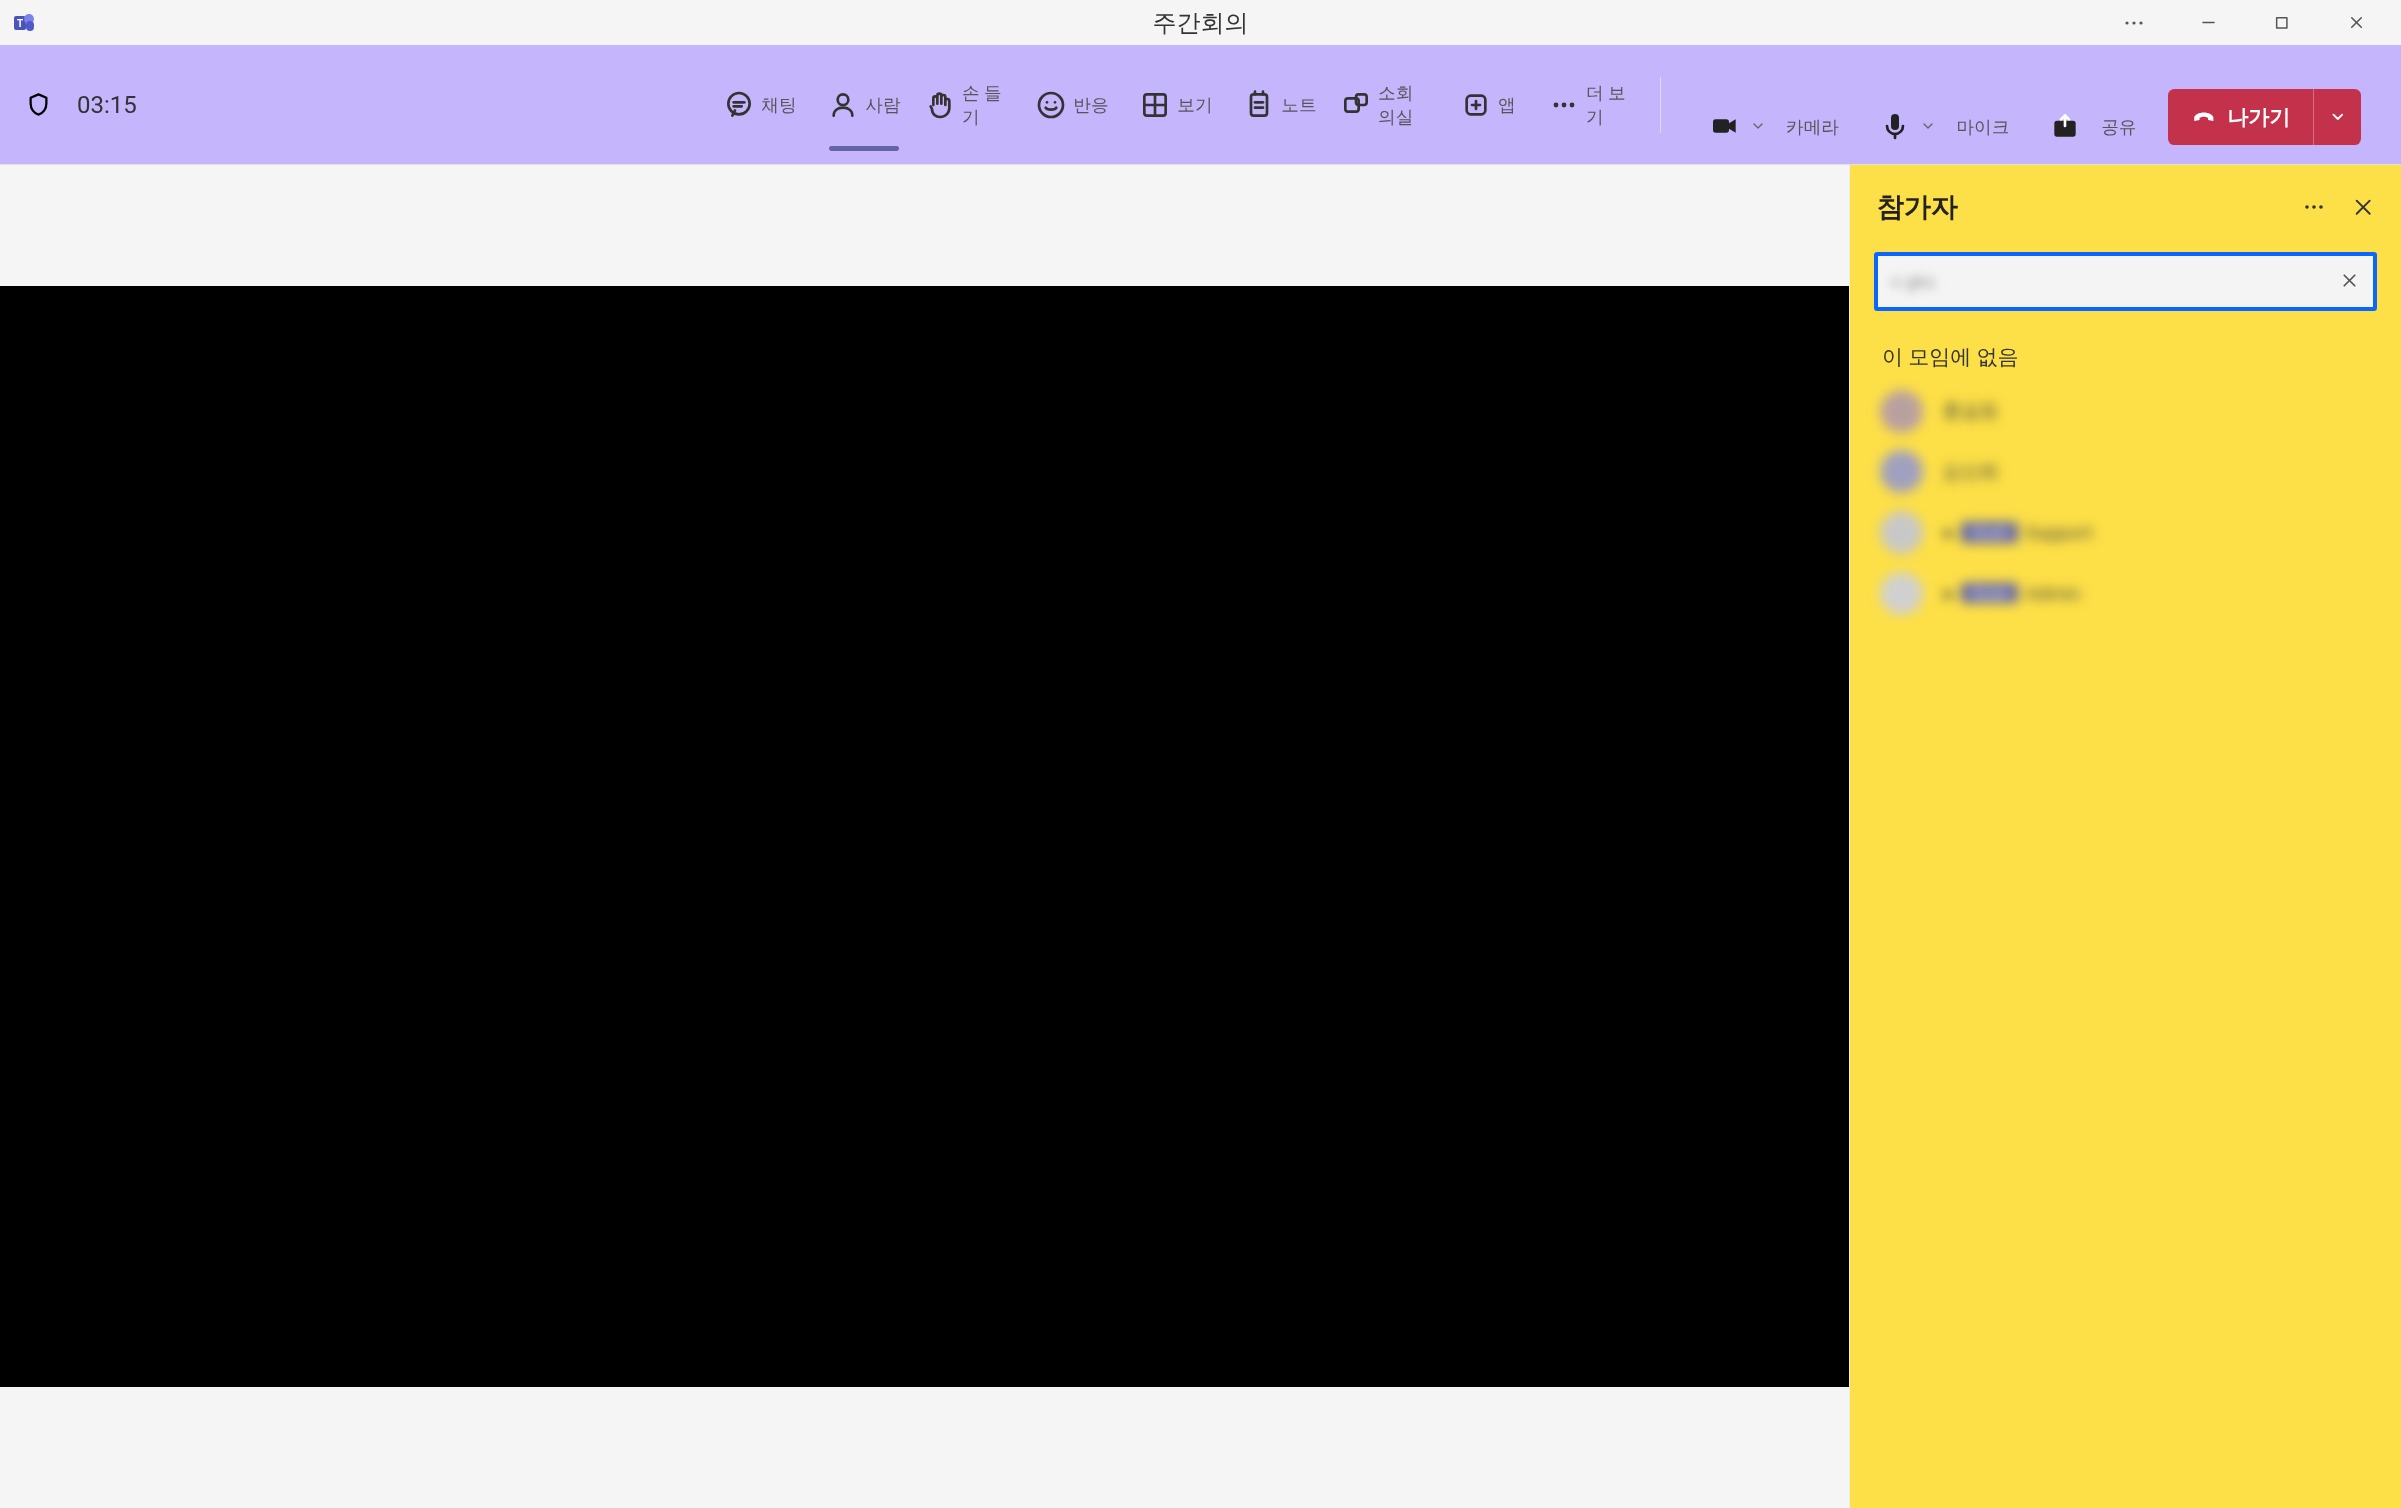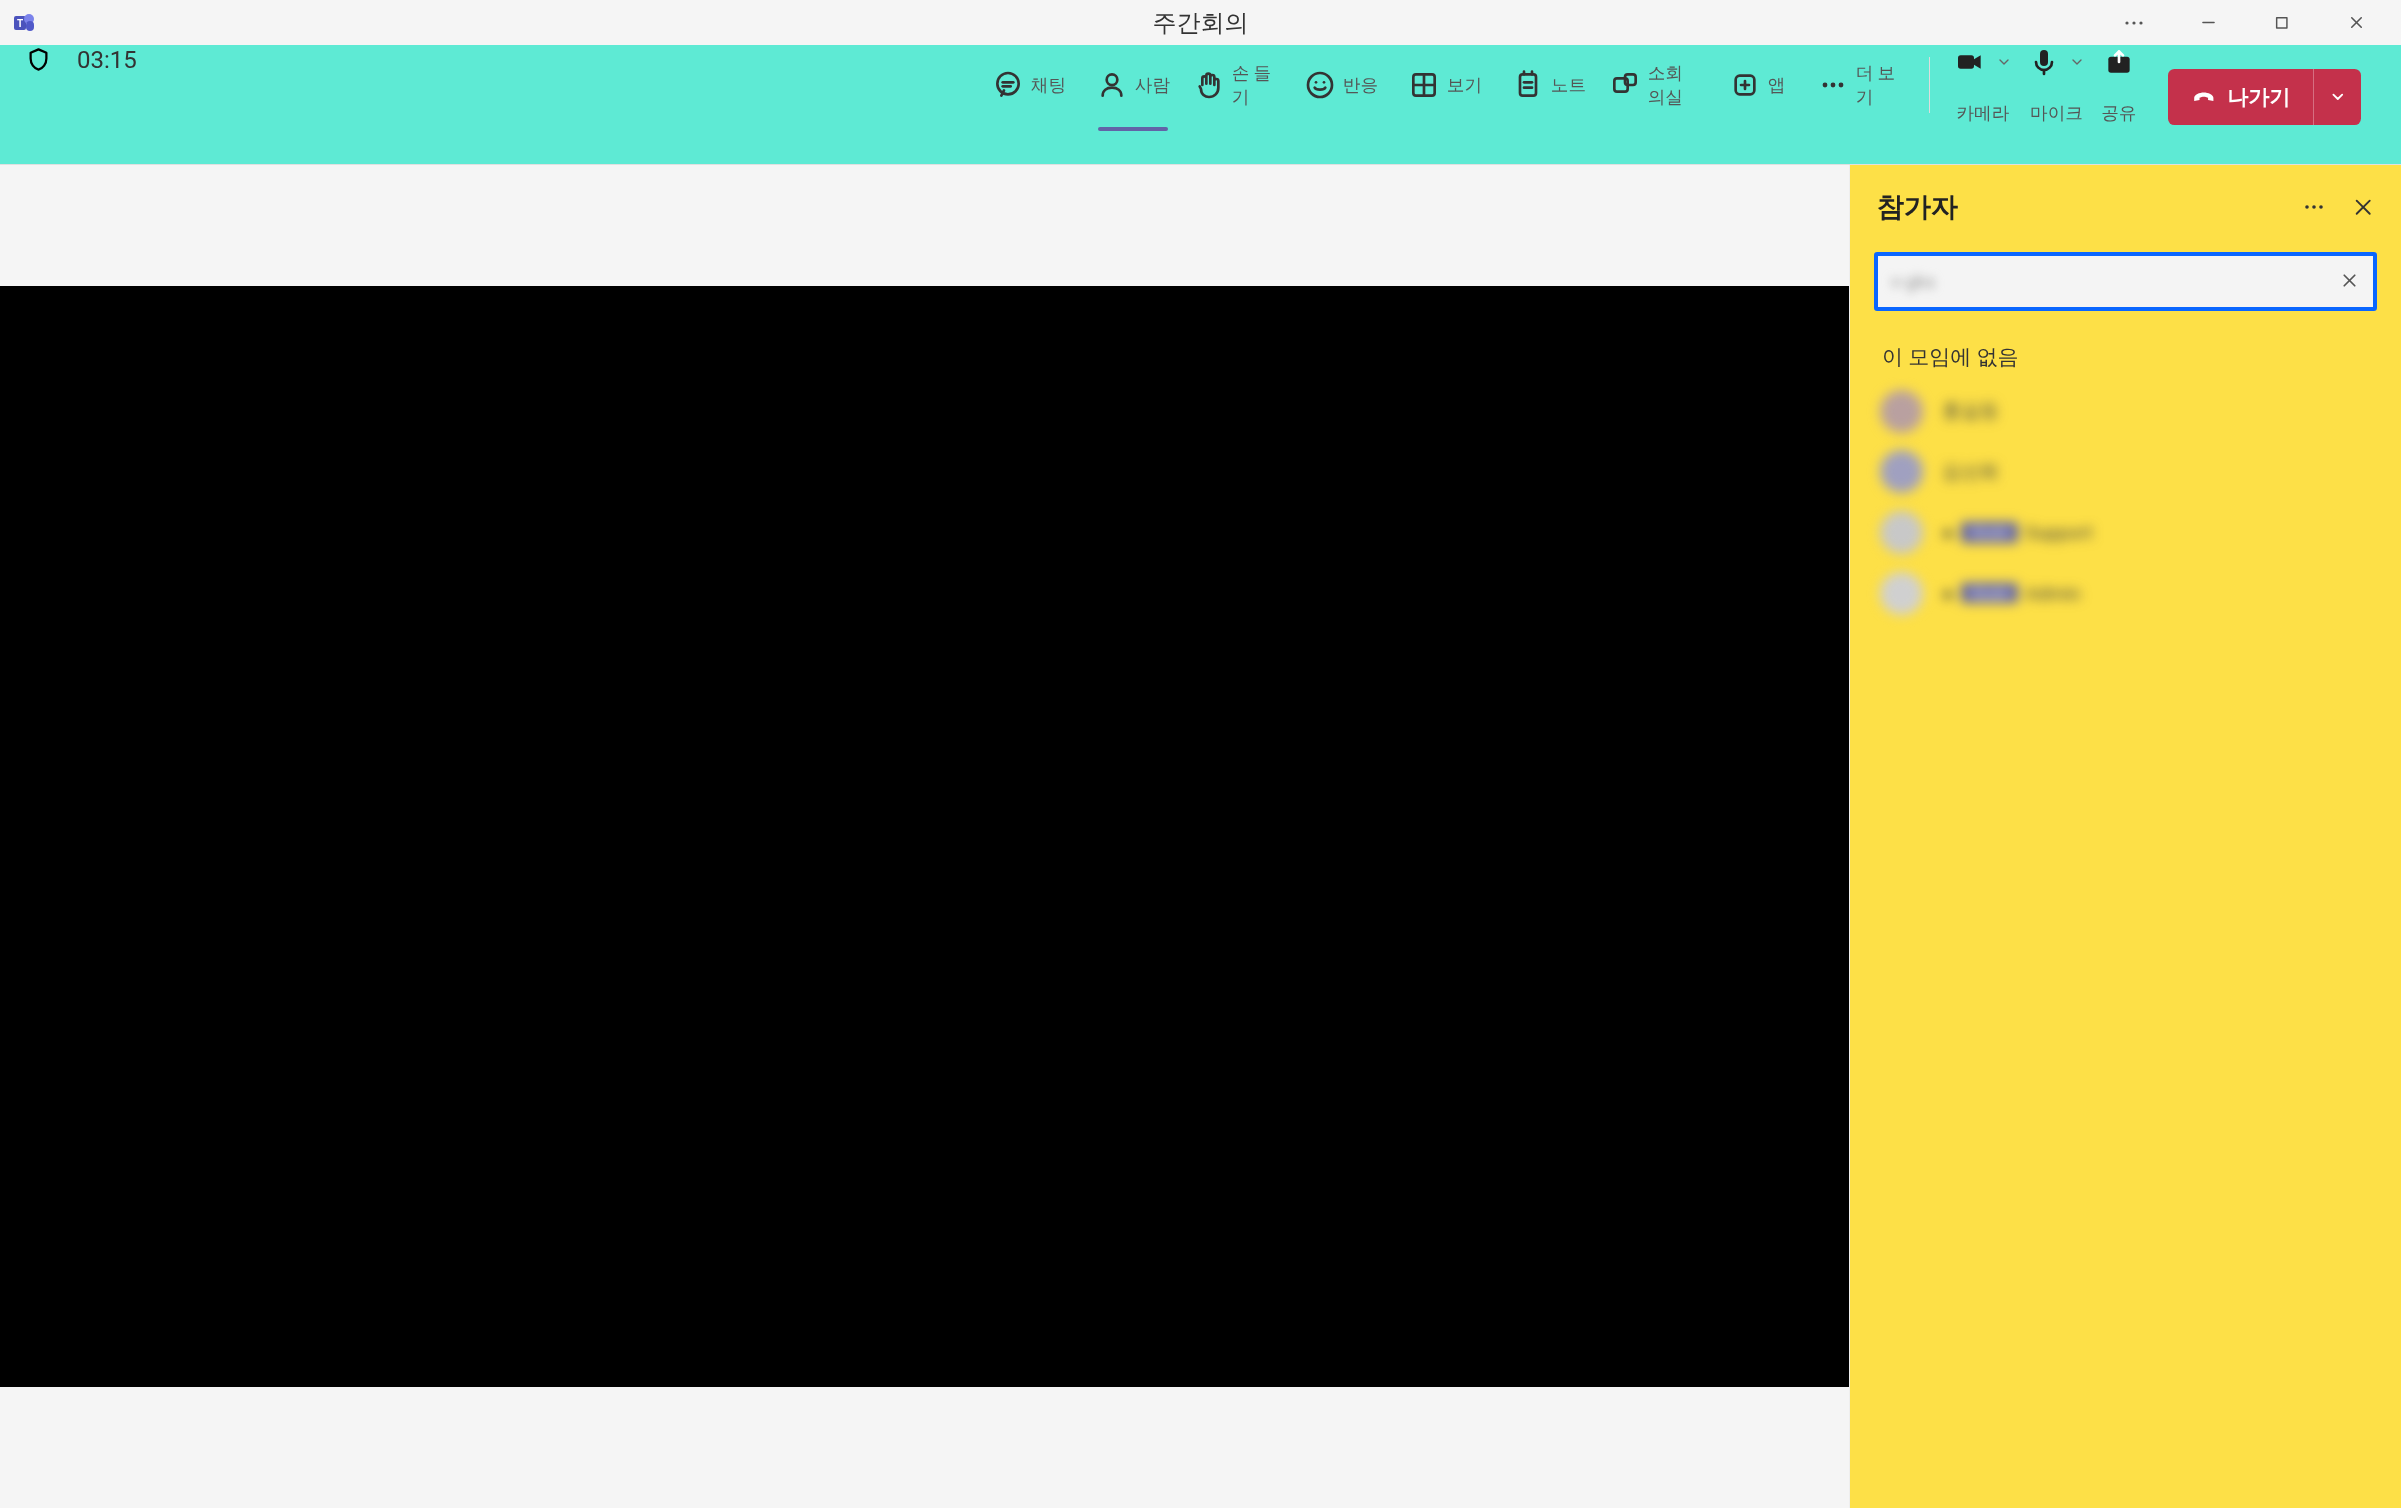--- a/index.html
+++ b/index.html
@@ -6,31 +6,31 @@
     body { width: 2401px; height: 1508px; background: #f5f5f5; overflow: hidden; }
 
     
     .titlebar { height: 45px; background: #f5f5f5; display: flex; align-items: center; padding: 0 8px; position: relative; }
     .titlebar-icon { width: 32px; height: 32px; display: flex; align-items: center; justify-content: center; margin-right: 9.6px; }
     .titlebar-title { position: absolute; left: 50%; transform: translateX(-50%); font-size: 24px; color: #333; }
     .titlebar-controls { margin-left: auto; display: flex; align-items: center; gap: 0; }
     .titlebar-btn { width: 74px; height: 45px; display: flex; align-items: center; justify-content: center; color: #555; cursor: pointer; }
 
     
-    .toolbar { height: 120px; background: #5eead4; display: flex; align-items: flex-start; padding: 0 24px; border-bottom: 0.8px solid #e0e0e0; }
+    .toolbar { height: 120px; background: #c4b5fd; display: flex; align-items: center; padding: 0 24px; border-bottom: 0.8px solid #e0e0e0; }
     .toolbar-left { display: flex; align-items: center; gap: 24px; }
     .shield-icon { width: 29px; height: 29px; display: flex; align-items: center; justify-content: center; }
     .timer { font-size: 24px; color: #333; }
     .toolbar-center { display: flex; align-items: flex-end; gap: 16px; margin-left: auto; margin-right: 16px; }
     .toolbar-item { display: flex; align-items: center; justify-content: center; gap: 6.4px; width: 88px; height: 80px; cursor: pointer; position: relative; }
     .toolbar-item-icon { width: 32px; height: 32px; display: flex; align-items: center; justify-content: center; color: #333; }
     .toolbar-item-label { font-size: 17.6px; color: #555; }
     .toolbar-item.selected::after { content: ""; position: absolute; bottom: -6.4px; left: 10%; width: 80%; height: 4.8px; background: #6264a7; border-radius: 2.4px; }
     .toolbar-divider { width: 0.8px; height: 56px; background: #ddd; margin: 0 8px; align-self: center; }
-    .device-item { display: flex; flex-direction: column; align-items: center; gap: 20px; cursor: pointer; }
+    .device-item { display: flex; flex-direction: row; align-items: center; gap: 20px; cursor: pointer; margin-left: 24px; }
     .device-top { display: flex; align-items: center; gap: 9.6px; }
     .device-icon { color: #222; }
     .chevron-down { color: #666; }
     .device-label { font-size: 17.6px; color: #555; }
 
     .leave-btn { background: #c4314b; color: #fff; height: 56px; border-radius: 6.4px; display: flex; align-items: center; margin-left: 16px; }
     .leave-main { display: flex; align-items: center; gap: 11.2px; padding: 0 22.4px; font-size: 21px; font-weight: 600; cursor: pointer; }
     .leave-dd { width: 48px; height: 56px; display: flex; align-items: center; justify-content: center; border-left: 0.8px solid rgba(255,255,255,0.3); cursor: pointer; }
 
     

